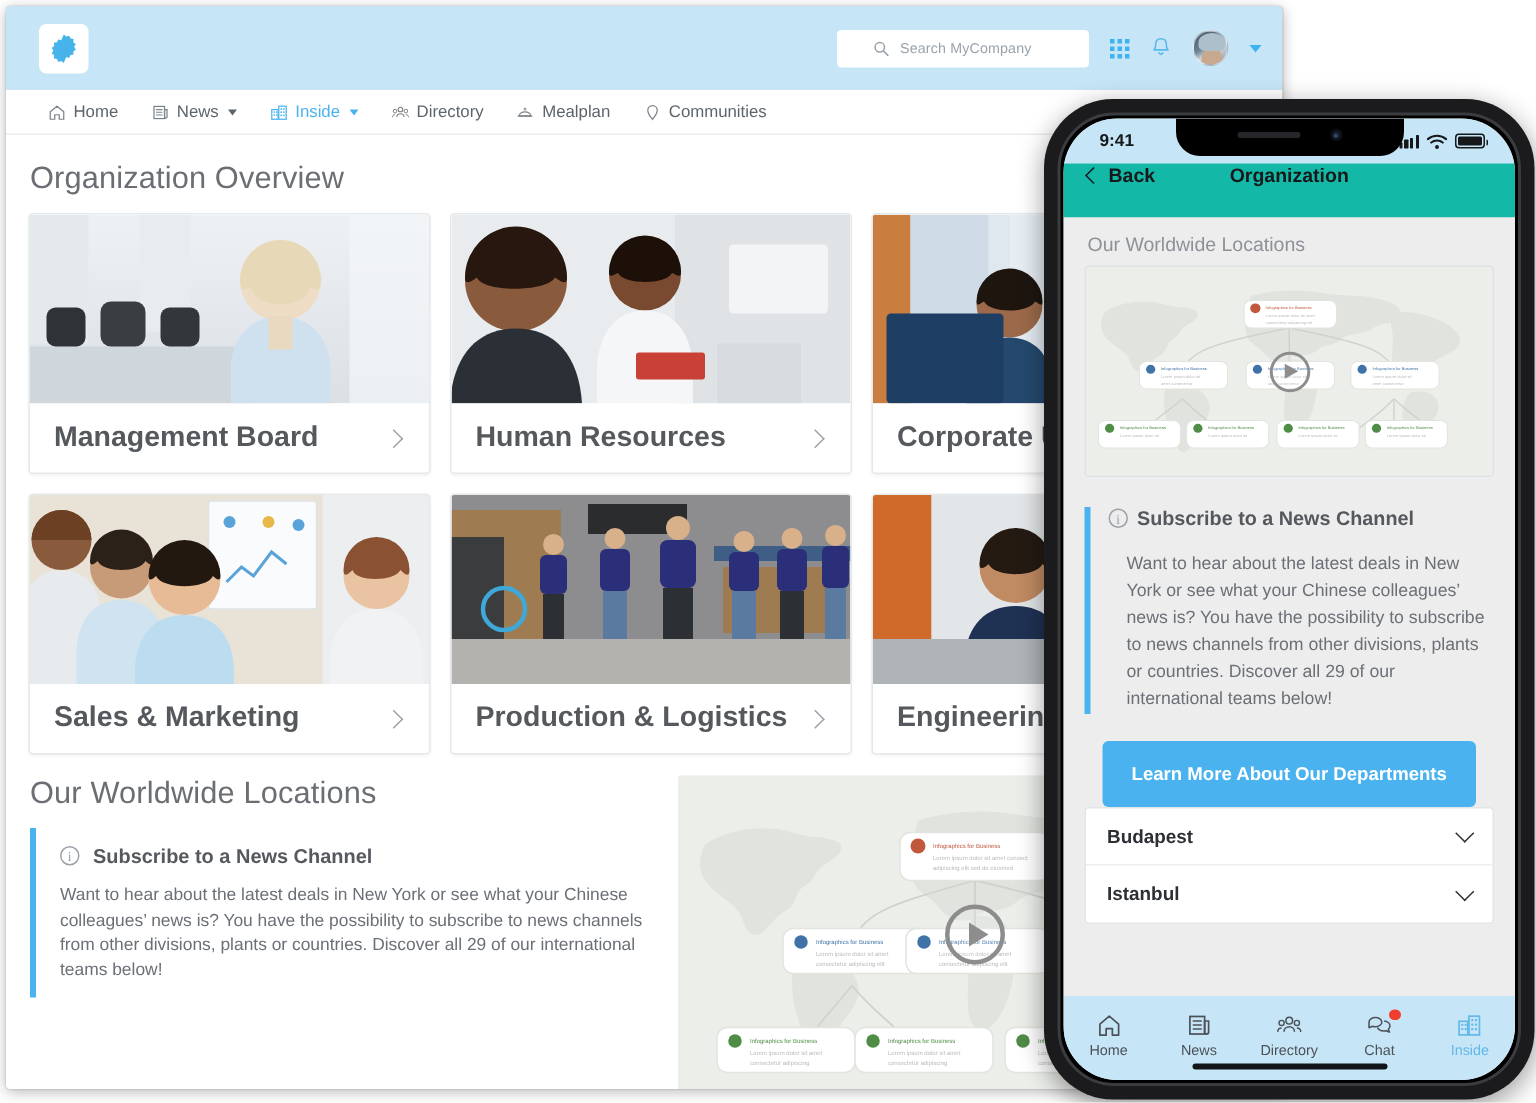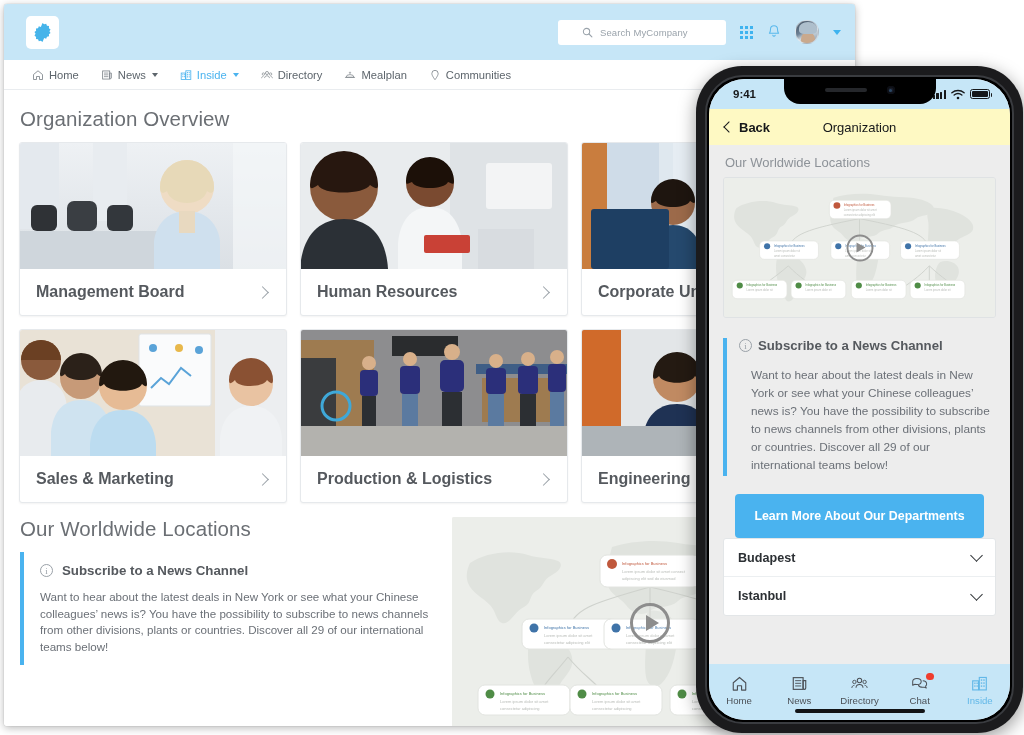--- a/index.html
+++ b/index.html
@@ -89,21 +89,21 @@
   }
   .card {
     background: #fff; border: 1px solid #e6e9ec; border-radius: 3px;
     overflow: hidden; box-shadow: 0 1px 2px rgba(0,0,0,.05);
   }
   .card-img { height: 126px; width: 100%; position: relative; overflow:hidden; }
   .card-foot {
     height: 46px; display: flex; align-items: center;
     justify-content: space-between; padding: 0 16px;
   }
-  .card-label { font-size: 16px; font-weight: bold; color: #55595e; }
+  .card-label { font-size: 19px; font-weight: bold; color: #55595e; }
   .card-arrow {
     width: 9px; height: 9px; border-right: 1.6px solid #9aa1a8;
     border-top: 1.6px solid #9aa1a8; transform: rotate(45deg); margin-right:3px;
   }
   .row2 { margin-top: 13px; }
 
   .loc-wrap { display: flex; gap: 0; margin-top: 14px; }
   .loc-left { width: 440px; padding-left: 16px; }
   .info-box {
     border-left: 4px solid #4ab3ef; padding: 11px 0 10px 16px; margin-top: 11px;
@@ -180,29 +180,29 @@
   .sig { display:flex; align-items:flex-end; gap:1.3px; height:9px; }
   .sig i { width: 2.4px; background:#16181a; display:block; border-radius:.5px;}
   .sig i:nth-child(1){height:3.5px;} .sig i:nth-child(2){height:5.3px;}
   .sig i:nth-child(3){height:7px;}   .sig i:nth-child(4){height:9px;}
   .batt { width: 20px;height:10px;border:1.3px solid #16181a;border-radius:2.6px;position:relative;}
   .batt::before{content:"";position:absolute;inset:1.4px;background:#16181a;border-radius:1px;}
   .batt::after{content:"";position:absolute;right:-3.4px;top:3px;width:1.8px;height:4px;
     background:#16181a;border-radius:0 1px 1px 0;}
 
   .ph-nav {
-    height: 36px; background: #fef9c3; display: flex; align-items:center;
+    height: 36px; background: #14b8a6; display: flex; align-items:flex-start;
     padding: 0 16px; flex:none; position: relative;
   }
   .ph-back { display:flex;align-items:center;gap:6px;font-size:13px;color:#16181a;font-weight:bold;}
   .chev-l { width:8px;height:8px;border-left:1.8px solid #16181a;border-bottom:1.8px solid #16181a;
     transform: rotate(45deg); }
   .ph-title {
     position:absolute;left:0;right:0;text-align:center;font-size:13px;
-    font-weight:normal;color:#16181a;pointer-events:none;
+    font-weight:bold;color:#16181a;pointer-events:none;
   }
 
   .ph-body { flex:1; background:#ededed; overflow:hidden; position:relative; }
   .ph-sect { font-size: 13px; color:#8d9298; padding: 10px 16px 7px; }
   .ph-map-card {
     margin: 0 14px; height: 141px; background:#eceeea;
     border:1px solid #dfe2e4; border-radius:3px; overflow:hidden; position:relative;
   }
   .ph-info {
     border-left: 4px solid #4ab3ef; margin: 20px 14px 0 14px; padding: 0 0 2px 12px;

